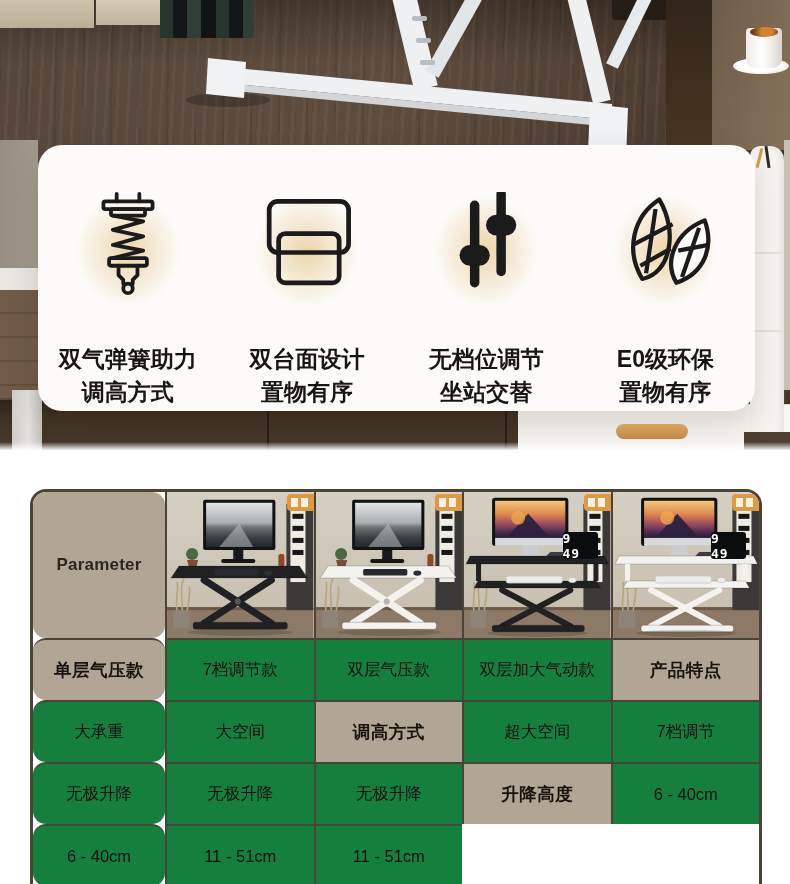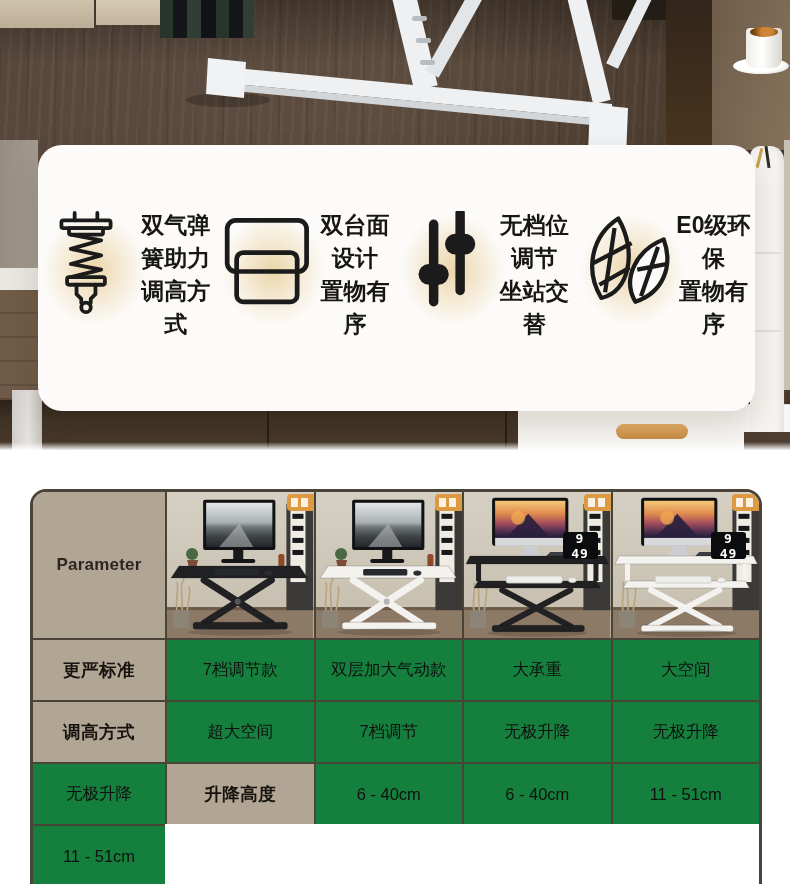--- a/index.html
+++ b/index.html
@@ -50,41 +50,41 @@
   .pen-gold { left:758px; top:148px; width:3px; height:20px; background:#c7a24b; transform:rotate(14deg); }
   .pen-dark { left:766px; top:146px; width:3px; height:22px; background:#2e2b27; transform:rotate(-8deg); }
   .cart-shadow { left:744px; top:432px; width:46px; height:20px; background:#4e3e31; }
   .photo-fade { left:0; bottom:0; width:790px; height:10px; background:linear-gradient(180deg, rgba(255,255,255,0), #ffffff 85%); }
   .legs-svg { left:150px; top:0; }
 
   
   .feature-card { position:absolute; left:38px; top:145px; width:717px; height:266px;
     background:#fcfbf9; border-radius:24px; box-shadow:0 14px 30px rgba(60,45,20,.16);
     display:grid; grid-template-columns:repeat(4,1fr); padding-top:40px; align-content:start; justify-items:center; }
-  .fitem { display:flex; flex-direction:row; align-items:center; }
+  .fitem { display:flex; flex-direction:column; align-items:center;gap:16px; }
   .icon-wrap { position:relative; width:112px; height:118px; display:flex; align-items:center; justify-content:center; }
   .glow { position:absolute; left:4px; top:10px; width:104px; height:112px; border-radius:50%;
     background:radial-gradient(closest-side, rgba(222,183,105,.55), rgba(222,183,105,0)); }
   svg.icon { position:relative; width:96px; height:104px; }
   .ftext { margin-top:24px; text-align:center; font-size:23px; font-weight:700; color:#171614; line-height:33px; }
 
   
   .ctable { width:732px; margin:37px 0 0 30px;
     display:grid; grid-template-columns:132px 1fr 1fr 1fr 1fr;
     grid-template-rows:146px 62px 62px 62px 62px;
     border:3px solid #4a4337; border-bottom:none; border-radius:16px 16px 0 0; overflow:hidden; }
   .c { display:flex; align-items:center; justify-content:center; background:#15803d;
     border-left:2px solid #4a4337; border-top:2px solid #4a4337; }
-  .c:nth-child(5n+1) { border-left:none; }
+  .c:nth-child(5n+1) { border-left:none;border-radius:13px; }
   .c:nth-child(-n+5) { border-top:none; }
   .param { background:#b1a593; font-size:17px; font-weight:600; color:#2b2620; letter-spacing:.2px; }
   .rlabel { background:#b1a593; font-size:17.5px; font-weight:700; color:#16130f; letter-spacing:.5px; }
   .rval { font-size:16.5px; color:#101010; }
   .pcell { position:relative; padding:0; overflow:hidden;
-    background:linear-gradient(180deg,#d6d0c4,#c9c2b2 72%,#c4bcac);text-align:center; }
+    background:linear-gradient(180deg,#d6d0c4,#c9c2b2 72%,#c4bcac); }
   .pcell svg.scene { position:absolute; left:0; top:0; width:100%; height:100%; }
   .wtag { position:absolute; top:2px; right:-3px; width:30px; height:17px; background:#dd9a42; border-radius:4px; }
   .wtag::before, .wtag::after { content:""; position:absolute; top:4px; width:7px; height:9px; background:rgba(255,255,255,.85); }
   .wtag::before { left:4px; } .wtag::after { left:14px; }
   .clock { position:absolute; top:40px; right:13px; width:35px; height:27px; background:#0b0c0e; border-radius:3px;
     color:#ffffff; font-weight:700; font-size:13px; letter-spacing:1px;
     display:flex; align-items:center; justify-content:center; font-family:"DejaVu Sans Mono",monospace; }
 </style>
 </head>
 <body>
@@ -325,24 +325,26 @@
     <div class="wtag"></div>
   </div>
   <div class="c pcell">
     <svg class="scene" viewBox="0 0 146 146" preserveAspectRatio="xMidYMid slice">
         <use href="#desk-double" style="color:#f3f2ef"></use>
       </svg>
     <div class="clock">9 49</div>
     <div class="wtag"></div>
   </div>
 
-  <div class="c rlabel">更严标准</div>
+  <div class="c rlabel">单层气压款</div>
   <div class="c rval">7档调节款</div>
+  <div class="c rval">双层气压款</div>
   <div class="c rval">双层加大气动款</div>
 
+  <div class="c rlabel">产品特点</div>
   <div class="c rval">大承重</div>
   <div class="c rval">大空间</div>
   <div class="c rlabel">调高方式</div>
 
   <div class="c rval">超大空间</div>
   <div class="c rval">7档调节</div>
   <div class="c rval">无极升降</div>
   <div class="c rval">无极升降</div>
   <div class="c rval">无极升降</div>
 

